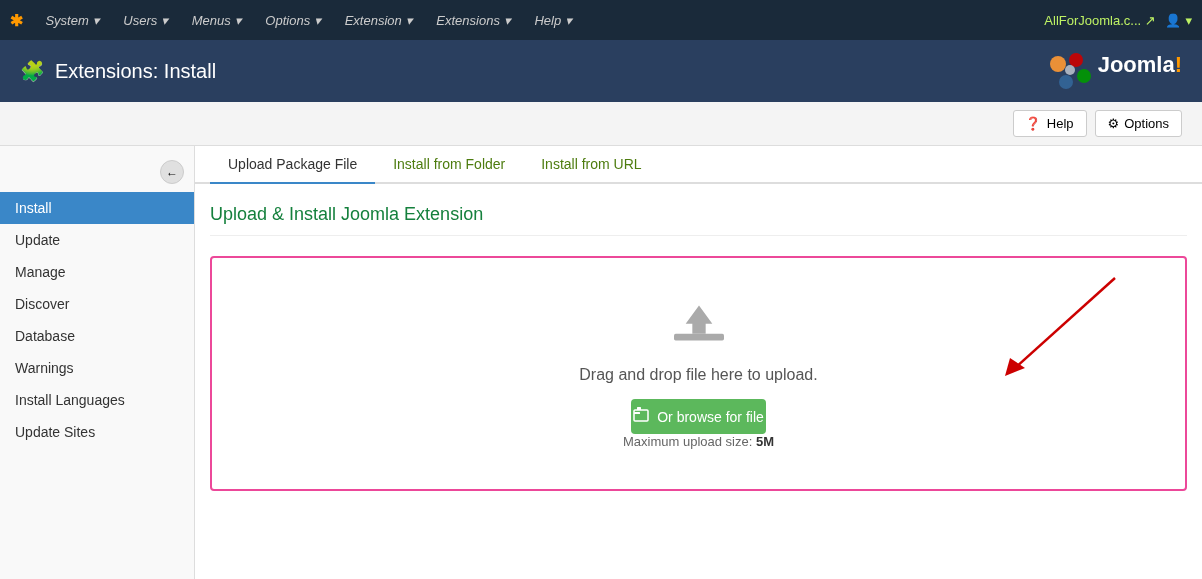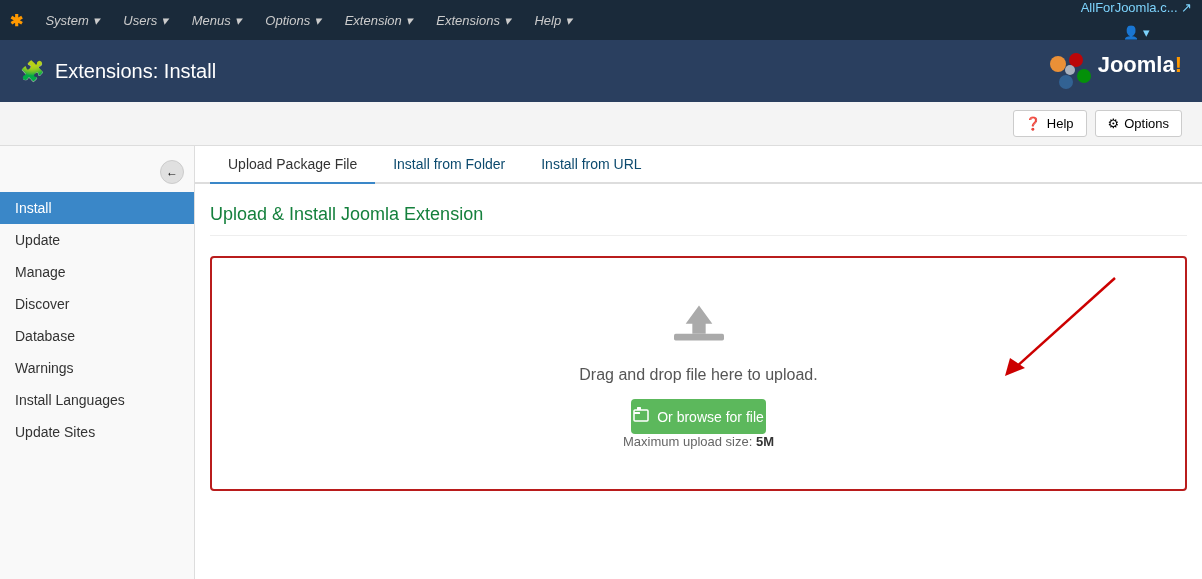--- a/index.html
+++ b/index.html
@@ -30,23 +30,22 @@
       align-items: flex-start;
       gap: 4px;
       border-radius: 3px;
       font-style: italic;
     }
     .navbar-right {
       margin-left: auto;
       display: flex;
       align-items: center;
       gap: 10px;
-      color: #7dd3fc;
+      color: #bef264;
       font-size: 13px;
-      flex-direction: column;
     }
     .navbar-right span { cursor: pointer; }
 
     
     .page-header {
       background: #2a3f5f;
       color: white;
       padding: 12px 20px;
       display: flex;
       align-items: center;
@@ -149,38 +148,38 @@
       font-size: 14px;
       color: #333;
       border-bottom: 2px solid transparent;
       margin-bottom: -2px;
     }
     .tab.active {
       border-bottom: 2px solid #3a87c8;
       color: #333;
       font-weight: normal;
     }
-    .tab:not(.active) { color: #0c4a6e; }
+    .tab:not(.active) { color: #4d7c0f; }
 
     
     .content-body {
       padding: 20px 15px;
     }
     .content-title {
       font-size: 18px;
       font-weight: normal;
       color: #15803d;
       margin-bottom: 20px;
       border-bottom: 1px solid #eee;
       padding-bottom: 10px;
     }
 
     
     .drop-zone {
-      border: 2px solid #b91c1c;
+      border: 2px solid #ec4899;
       border-radius: 4px;
       padding: 40px 20px;
       text-align: center;
       background: #fff;
       position: relative;
     }
     .upload-icon {
       margin-bottom: 15px;
       color: #999;
     }

